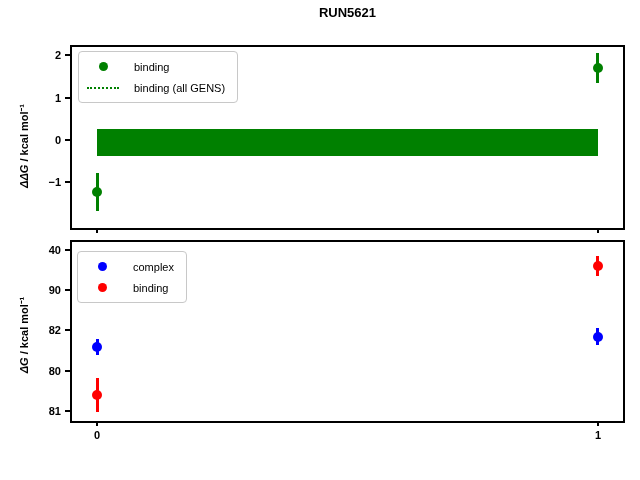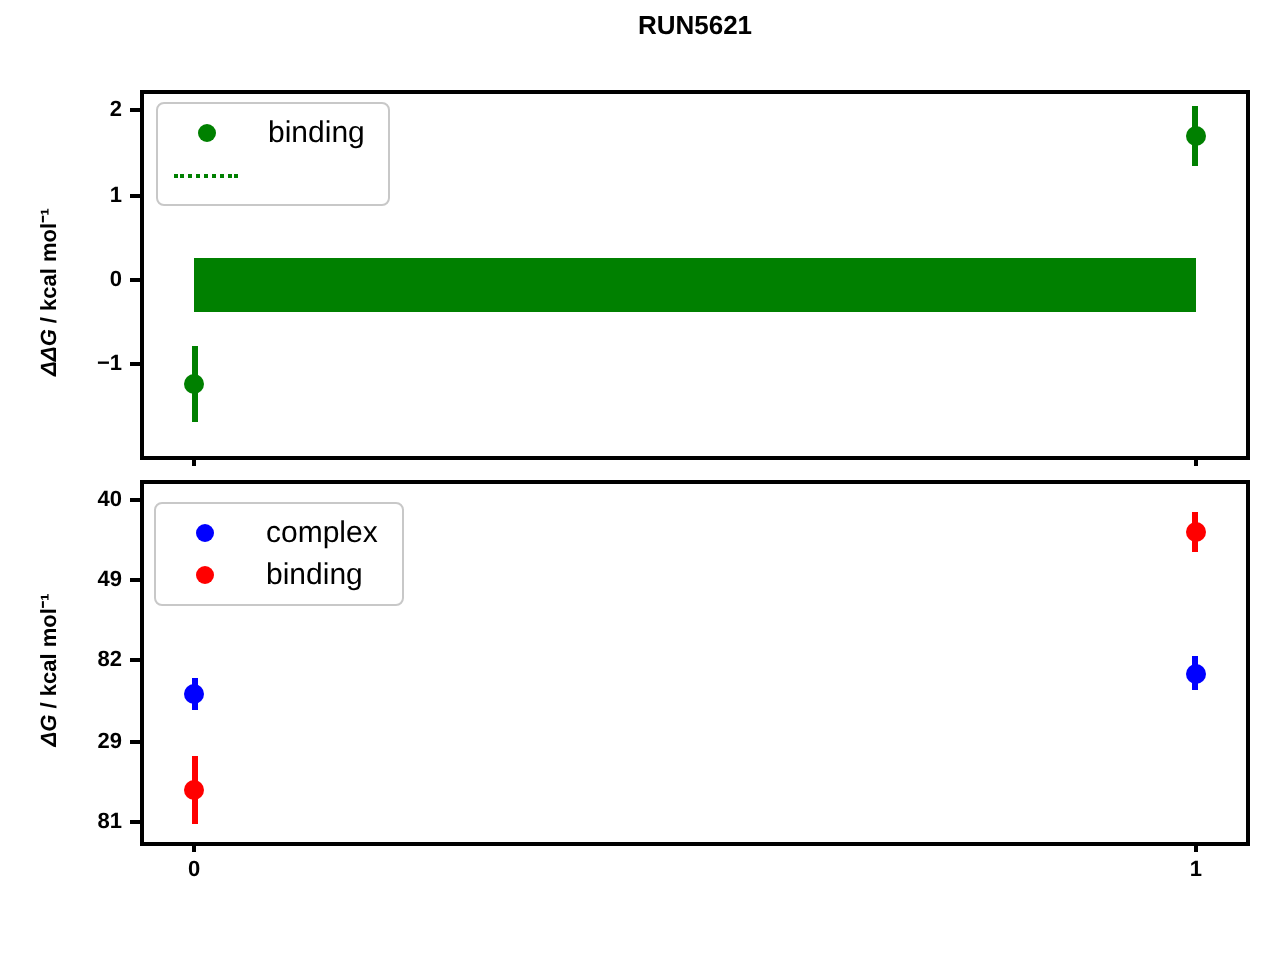--- a/index.html
+++ b/index.html
@@ -63,21 +63,21 @@
     z-index: 5;
   }
   #legend-top { left: 6px; top: 4px; }
   #legend-bottom { left: 5px; top: 9px; }
   .legend-row { display: flex; align-items: center; height: 21px; }
   .legend-swatch-box {
     width: 32px; display: flex; align-items: center; justify-content: center;
   }
   .legend-dot { width: 9px; height: 9px; border-radius: 50%; }
   .legend-dotted { width: 32px; height: 0; border-top: 2px dotted #008000; }
-  .legend-label { margin-left: 15px; font-size: 15px; white-space: nowrap; }
+  .legend-label { margin-left: 15px; font-size: 11px; white-space: nowrap; }
 </style>
 </head>
 <body>
 
 <div id="figure">
 
   <div class="title">RUN5621</div>
 
   <div class="ylabel" id="ylabel-top"><span class="math">ΔΔG</span><span> / kcal mol⁻¹</span></div>
 
@@ -89,20 +89,21 @@
       <div class="legend-row">
         <span class="legend-swatch-box">
             <span class="legend-dot" style="background: rgb(0, 128, 0);"></span>
           </span>
         <span class="legend-label">binding</span>
       </div>
       <div class="legend-row">
         <span class="legend-swatch-box">
             <span class="legend-dotted" style="border-top-color: rgb(0, 128, 0);"></span>
           </span>
+        <span class="legend-label">binding (all GENS)</span>
       </div>
     </div>
   <div class="ytick-mark" style="top: 133.698px;"></div>
       <div class="ytick-label" style="top: 126.698px;">−1</div>
       <div class="ytick-mark" style="top: 91.6047px;"></div>
       <div class="ytick-label" style="top: 84.6047px;">0</div>
       <div class="ytick-mark" style="top: 49.5116px;"></div>
       <div class="ytick-label" style="top: 42.5116px;">1</div>
       <div class="ytick-mark" style="top: 7.4186px;"></div>
       <div class="ytick-label" style="top: 0.418605px;">2</div>
@@ -126,25 +127,25 @@
       <div class="legend-row">
         <span class="legend-swatch-box">
             <span class="legend-dot" style="background: rgb(255, 0, 0);"></span>
           </span>
         <span class="legend-label">binding</span>
       </div>
     </div>
   <div class="ytick-mark" style="top: 167.944px;"></div>
       <div class="ytick-label" style="top: 160.944px;">81</div>
       <div class="ytick-mark" style="top: 127.719px;"></div>
-      <div class="ytick-label" style="top: 120.719px;">29</div>
+      <div class="ytick-label" style="top: 120.719px;">80</div>
       <div class="ytick-mark" style="top: 87.4944px;"></div>
       <div class="ytick-label" style="top: 80.4944px;">82</div>
       <div class="ytick-mark" style="top: 47.2697px;"></div>
-      <div class="ytick-label" style="top: 40.2697px;">49</div>
+      <div class="ytick-label" style="top: 40.2697px;">90</div>
       <div class="ytick-mark" style="top: 7.04494px;"></div>
       <div class="ytick-label" style="top: 0.0449438px;">40</div>
       <div class="xtick-mark" style="left: 24.0455px; top: 179px;"></div>
       <div class="xtick-label" style="left: 13.0455px; top: 185px;">0</div>
       <div class="xtick-mark" style="left: 524.955px; top: 179px;"></div>
       <div class="xtick-label" style="left: 513.955px; top: 185px;">1</div>
       <div class="errbar" style="left: 23.5455px; top: 96.5393px; height: 16.0899px; background: rgb(0, 0, 255);"></div>
       <div class="marker" style="left: 20.0455px; top: 99.5843px; background: rgb(0, 0, 255);"></div>
       <div class="errbar" style="left: 524.455px; top: 86.4831px; height: 16.0899px; background: rgb(0, 0, 255);"></div>
       <div class="marker" style="left: 520.955px; top: 89.5281px; background: rgb(0, 0, 255);"></div>

